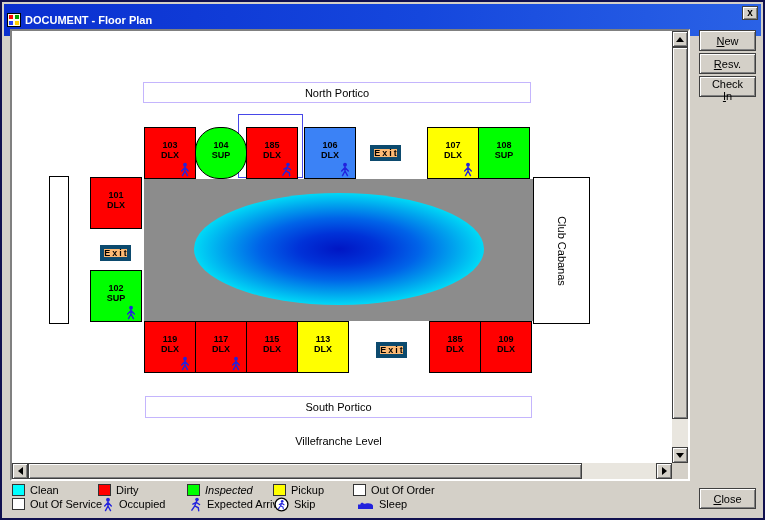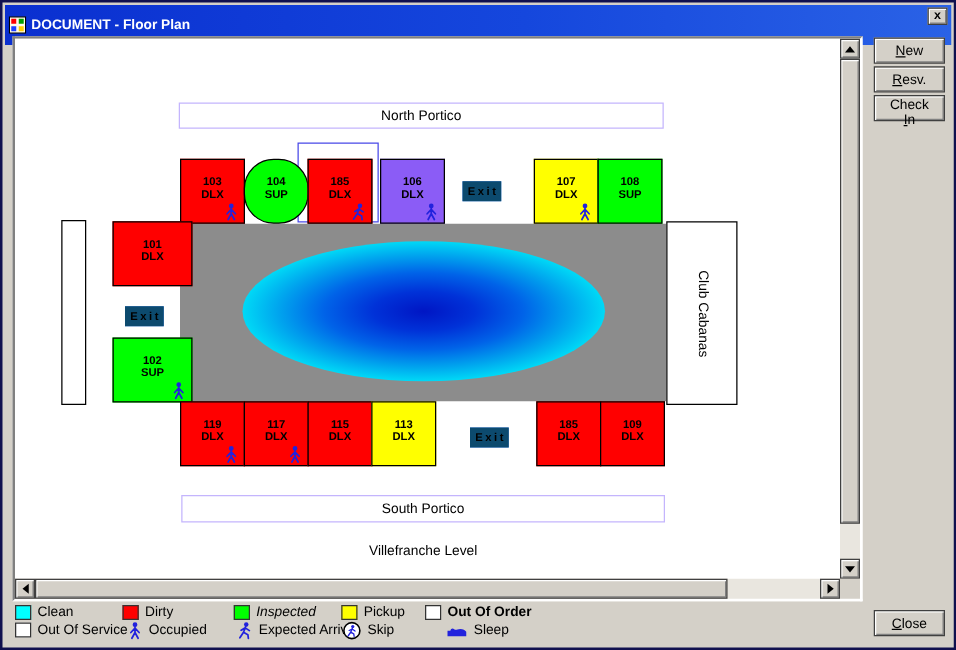--- a/index.html
+++ b/index.html
@@ -73,25 +73,25 @@
   .side-wall{position:absolute;left:37px;top:145px;width:20px;height:148px;background:#fff;border:1px solid #000;}
   .room-row{position:absolute;display:flex;z-index:2;}
   .room-col{position:absolute;display:flex;flex-direction:column;row-gap:41px;z-index:2;}
   .room-row .room + .room{margin-left:-1px;}
   [data-group="top_main"] .room:nth-child(4){margin-left:6px;}
   .room{
     width:52px;height:52px;border:1px solid #000;position:relative;
     font-size:9px;font-weight:bold;color:#000;text-align:center;
     padding-top:12px;line-height:10px;z-index:2;
   }
-  .room-col .room{width:64px;}
+  .room-col .room{width:52px;}
   .room-icon{position:absolute;right:4px;bottom:1px;line-height:0;}
   .selection-outline{position:absolute;left:226px;top:83px;width:65px;height:64px;border:1px solid #4848e8;z-index:1;}
   .exit-sign{
-    position:absolute;background:#3b82f6;border:8px solid #0c4a6e;z-index:3;
+    position:absolute;background:#fdba74;border:4px solid #0c4a6e;z-index:3;
     font-size:9px;font-weight:bold;letter-spacing:2px;color:#000;
     display:flex;align-items:center;justify-content:center;padding-left:2px;
   }
   
   .legend{position:absolute;left:8px;top:481px;width:680px;height:30px;}
   .legend-row{position:absolute;left:0;width:100%;height:14px;}
   .legend-row.r1{top:0;} .legend-row.r2{top:14px;}
   .legend-cell{position:absolute;top:0;display:flex;align-items:center;gap:5px;font-size:11px;color:#000;height:14px;}
   .legend-swatch{display:inline-block;width:13px;height:12px;border:1px solid #333;}
   .legend-icon{display:inline-block;line-height:0;}
@@ -152,21 +152,21 @@
     <div class="room-type">SUP</div>
   </div>
           <div class="room" style="background: rgb(255, 0, 0);">
     <div class="room-number">185</div>
     <div class="room-type">DLX</div>
   <span class="room-icon"><svg width="13" height="15" viewBox="0 0 13 15">
                 <circle cx="8" cy="2.5" r="1.8" fill="#2222dd"></circle>
                 <path d="M7.6 4.3L5.8 8.8M7.2 5.3L3.9 7.2M7.2 5.3l3.3 2.2M5.8 8.8L2.9 13.2M5.8 8.8l3.5 2 .4 2.9" stroke="#2222dd" stroke-width="1.4" fill="none" stroke-linecap="round"></path>
               </svg></span>
           </div>
-          <div class="room" style="background: #8b5cf6;">
+          <div class="room" style="background: #3b82f6;">
     <div class="room-number">106</div>
     <div class="room-type">DLX</div>
   <span class="room-icon"><svg width="12" height="15" viewBox="0 0 12 15">
                 <circle cx="6" cy="2.7" r="1.9" fill="#2222dd"></circle>
                 <path d="M6 4.5V9M6 5.5L2.7 9M6 5.5L9.3 9M6 9l-2.5 4.6M6 9l2.5 4.6" stroke="#2222dd" stroke-width="1.4" fill="none" stroke-linecap="round"></path>
               </svg></span>
           </div>
         </div>
       <div class="room-row" data-group="top_right" style="left:415px;top:96px;">
           <div class="room" style="background: rgb(255, 255, 0);">
@@ -274,21 +274,21 @@
           <span>Dirty</span>
         </div>
         <div class="legend-cell" style="left: 177px; font-style: italic;">
           <span class="legend-swatch" style="background: rgb(0, 255, 0);"></span>
           <span>Inspected</span>
         </div>
         <div class="legend-cell" style="left: 263px;">
           <span class="legend-swatch" style="background: rgb(255, 255, 0);"></span>
           <span>Pickup</span>
         </div>
-        <div class="legend-cell" style="left: 330px; font-weight: bold;">
+        <div class="legend-cell" style="left: 343px;">
           <span class="legend-swatch" style="background: rgb(255, 255, 255);"></span>
           <span>Out Of Order</span>
         </div>
       </div>
     <div class="legend-row r2">
         <div class="legend-cell" style="left: 2px;">
           <span class="legend-swatch" style="background: rgb(255, 255, 255);"></span>
           <span>Out Of Service</span>
         </div>
         <div class="legend-cell" style="left: 92px;">

